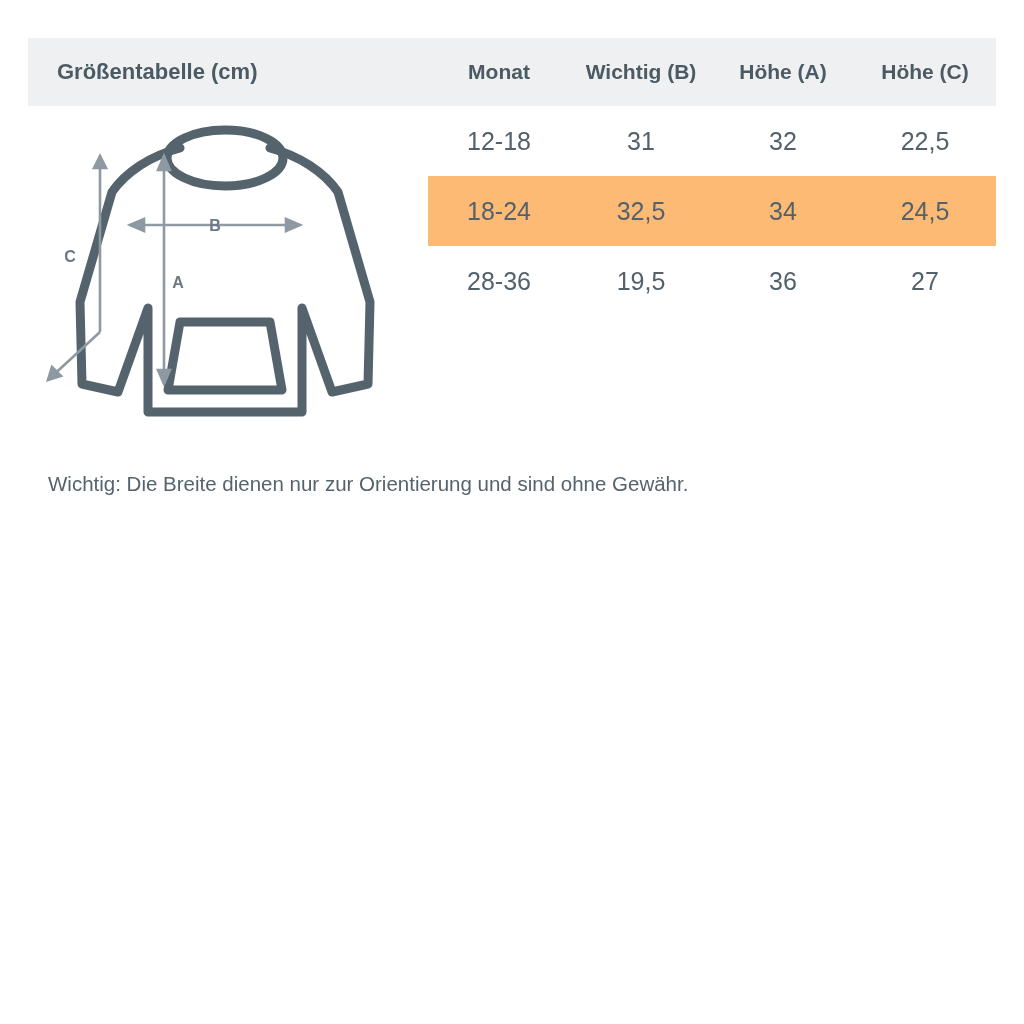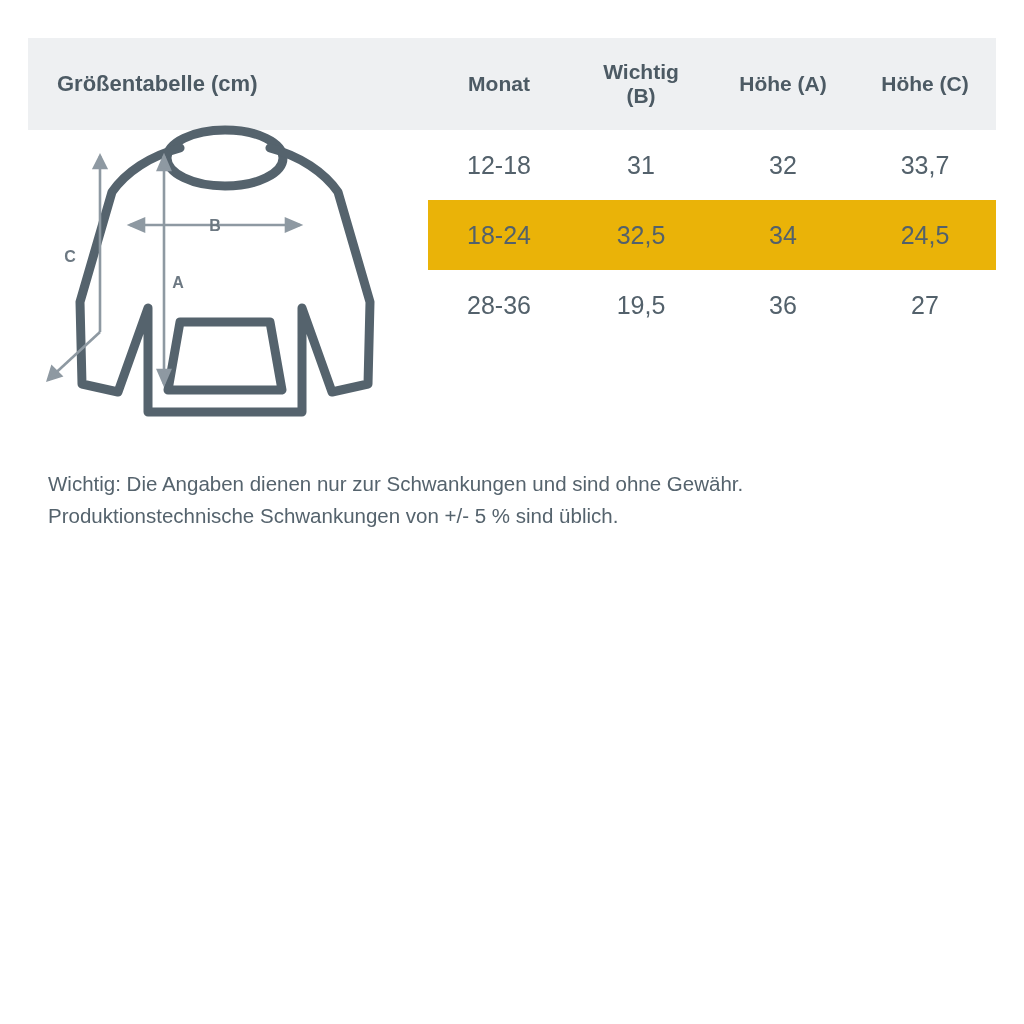--- a/index.html
+++ b/index.html
@@ -25,45 +25,45 @@
   .size-table {
     position: absolute;
     left: 28px;
     top: 38px;
     width: 968px;
     border-collapse: collapse;
     table-layout: fixed;
   }
   .size-table thead th {
     background: #eef0f2;
-    height: 60px;
+    height: 68px;
     vertical-align: middle;
     font-size: 21px;
     font-weight: bold;
     color: #4c5a64;
     text-align: center;
-    padding: 16px;
+    padding: 0;
   }
   .size-table thead th.title-cell {
     text-align: left;
     padding-left: 29px;
     font-size: 22px;
     font-weight: bold;
   }
   .size-table tbody td {
     height: 70px;
     vertical-align: middle;
     text-align: center;
     font-size: 25px;
     color: #53616b;
     padding: 0;
     font-weight: normal;
   }
   .size-table tbody tr.alt td {
-    background: #eab308;
+    background: #fdba74;
   }
   .size-table td.spacer-cell {
     background: transparent !important;
   }
 
   
   col.c-img   { width: 400px; }
   col.c-mon   { width: 142px; }
   col.c-br    { width: 142px; }
   col.c-ho    { width: 142px; }
@@ -111,21 +111,21 @@
         <th>Höhe (A)</th>
         <th>Höhe (C)</th>
       </tr>
     </thead>
     <tbody>
       <tr>
         <td class="spacer-cell" rowspan="3"></td>
         <td>12-18</td>
         <td>31</td>
         <td>32</td>
-        <td>33,7</td>
+        <td>22,5</td>
       </tr>
       <tr class="alt">
         <td>18-24</td>
         <td>32,5</td>
         <td>34</td>
         <td>24,5</td>
       </tr>
       <tr>
         <td>28-36</td>
         <td>19,5</td>
@@ -178,17 +178,16 @@
 
       <g font-family="Liberation Sans, sans-serif" font-size="16" font-weight="bold" fill="#6c7882">
         <text x="40" y="150" text-anchor="middle">C</text>
         <text x="185" y="119" text-anchor="middle">B</text>
         <text x="148" y="176" text-anchor="middle">A</text>
       </g>
     </svg>
   </div>
 
   <div class="note">
-    <span style="font-weight:normal;">Wichtig:</span><span> Die Angaben dienen nur zur Schwankungen und sind ohne Gewähr.</span><br>
-    <span>Produktionstechnische Schwankungen von +/- 5 % sind üblich.</span>
+    <span style="font-weight:normal;">Wichtig:</span><span> Die Breite dienen nur zur Orientierung und sind ohne Gewähr.</span><br>
   </div>
 
 </div>
 
 </body></html>

